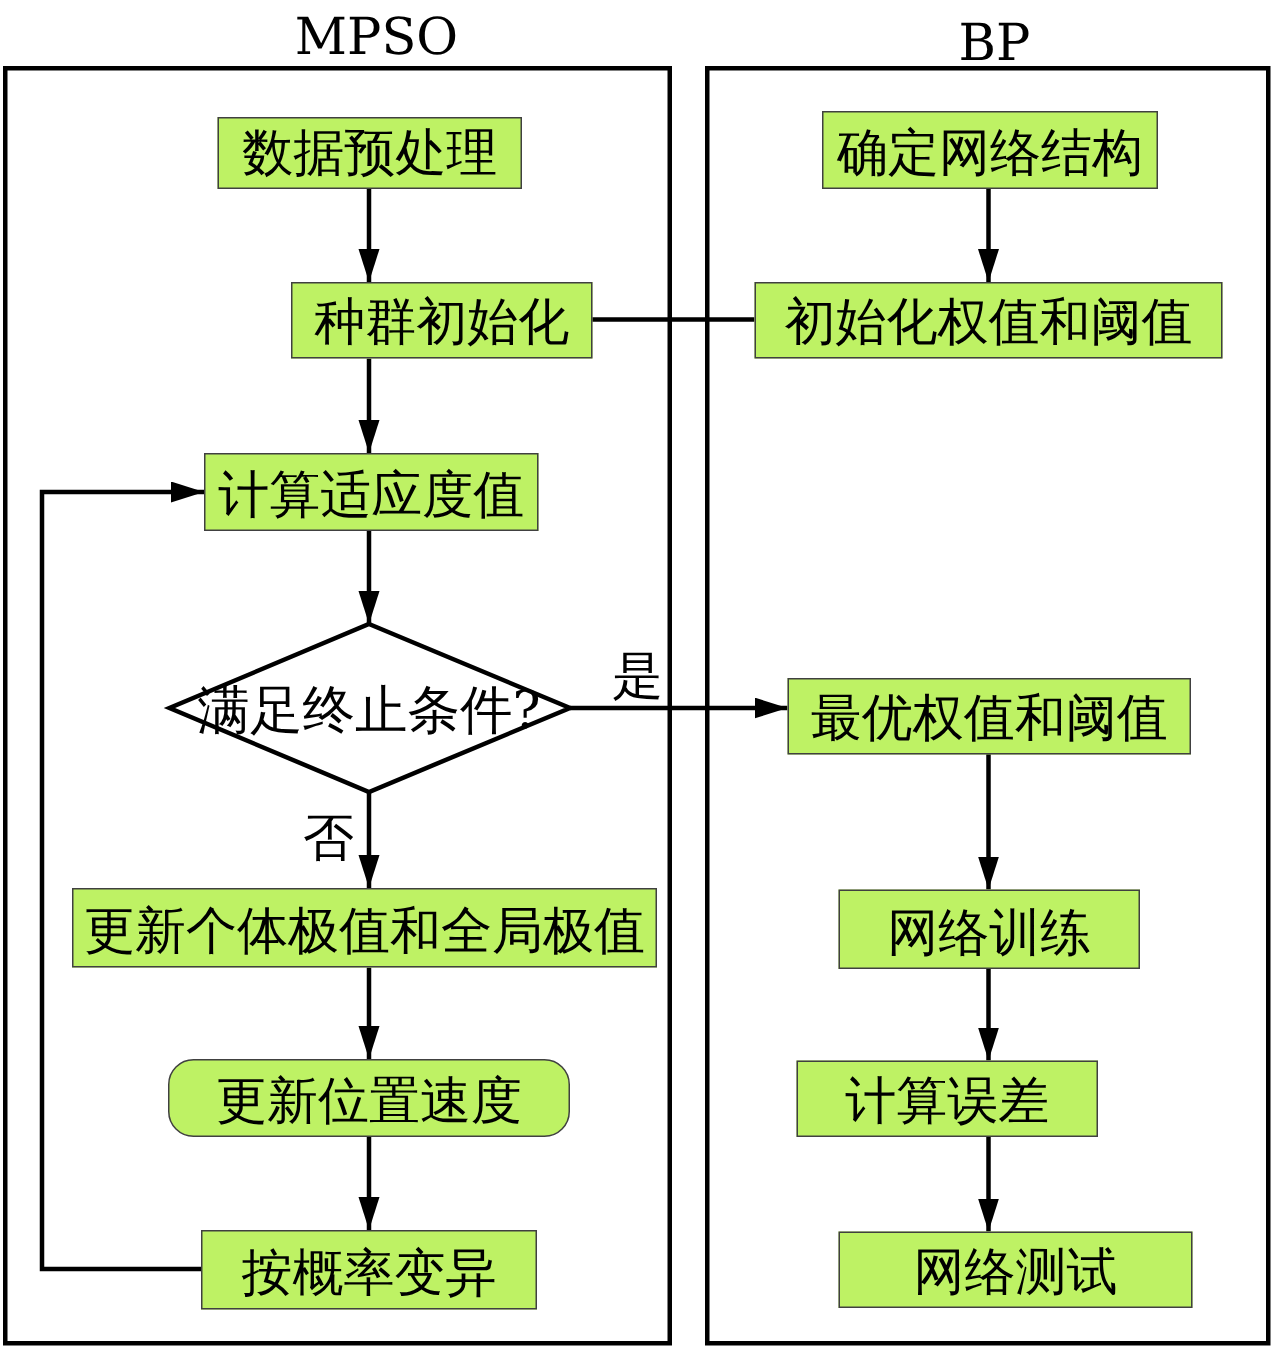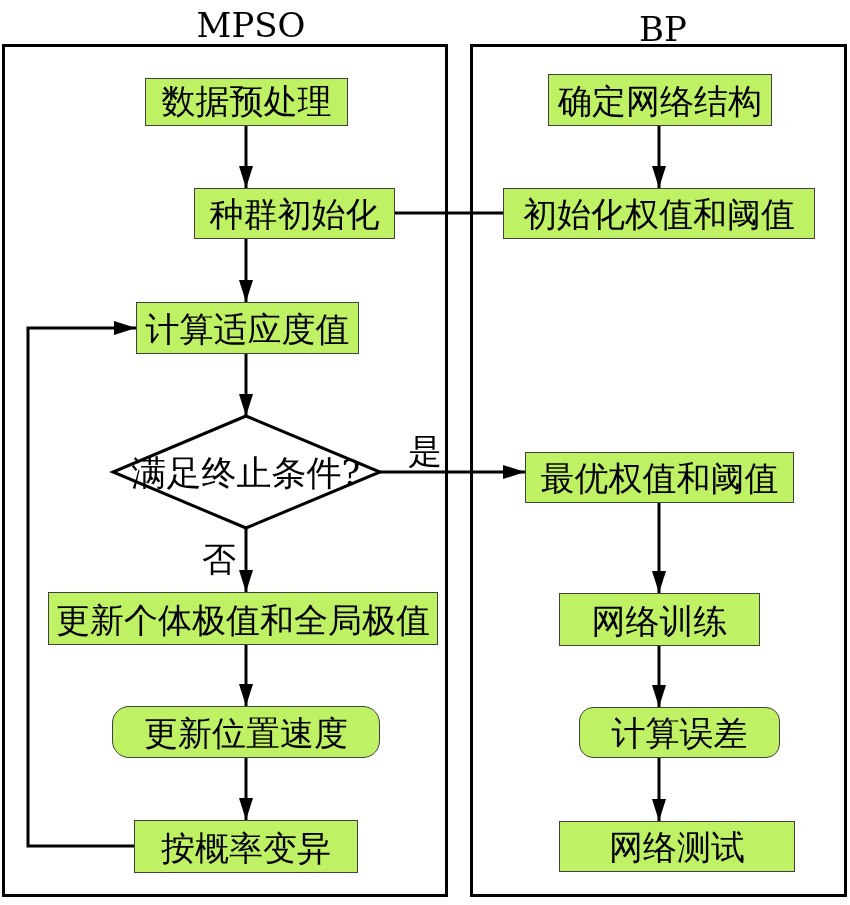--- a/index.html
+++ b/index.html
@@ -131,21 +131,21 @@
   </div>
   <div class="node" style="left:503px; top:188px; width:312px; height:51px;">
     <span>初始化权值和阈值</span>
   </div>
   <div class="node" style="left:525px; top:452px; width:269px; height:51px;">
     <span>最优权值和阈值</span>
   </div>
   <div class="node" style="left:559px; top:593px; width:201px; height:53px;">
     <span>网络训练</span>
   </div>
-  <div class="node" style="left:579px; top:707px; width:201px; height:51px;border-radius:14px;">
+  <div class="node" style="left:531px; top:707px; width:201px; height:51px;">
     <span>计算误差</span>
   </div>
   <div class="node" style="left:559px; top:821px; width:236px; height:51px;">
     <span>网络测试</span>
   </div>
 
   <div class="edge-label" style="left:408px; top:433px;">是</div>
   <div class="edge-label" style="left:202px; top:541px;">否</div>
 
 </div>

